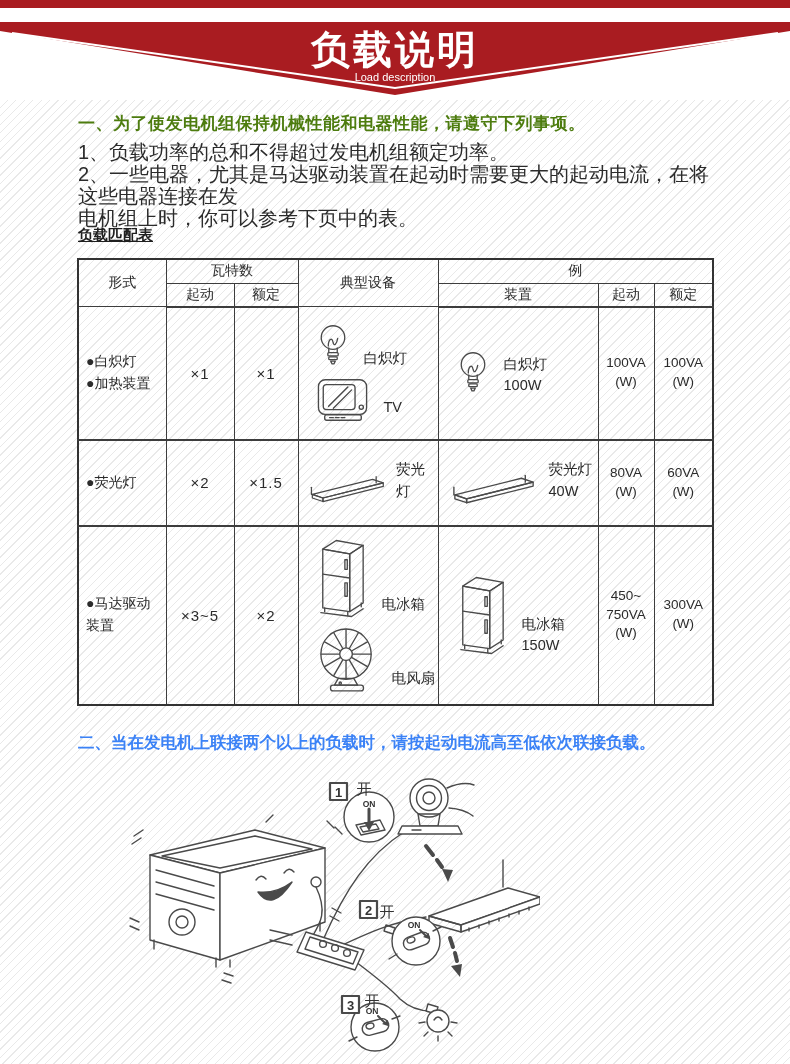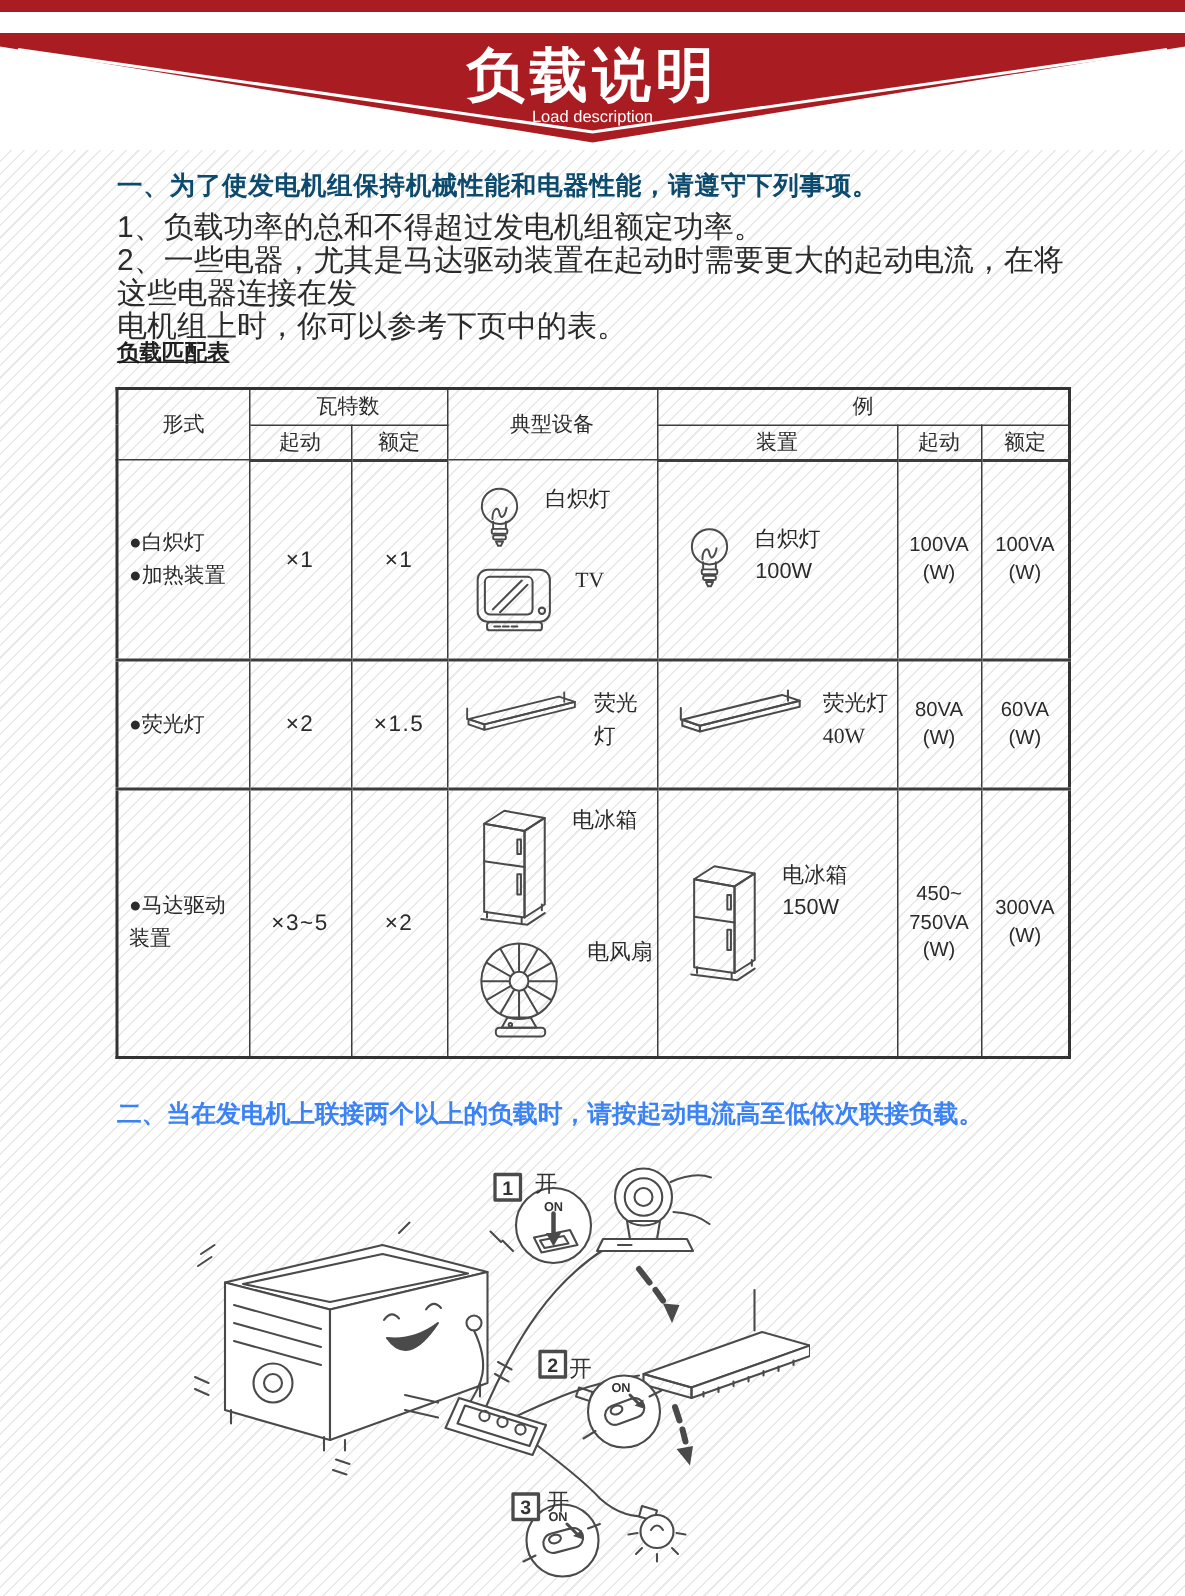--- a/index.html
+++ b/index.html
@@ -2,34 +2,34 @@
 <html><head>
 <meta charset="utf-8">
 <style>
   html,body{margin:0;padding:0;}
   body{font-family:"Liberation Sans","DejaVu Sans",sans-serif;background:#fff;}
   .page{position:relative;width:790px;height:1064px;background:#fff;overflow:hidden;}
   
   .paper{position:absolute;left:0;top:100px;width:790px;height:964px;
     background:repeating-linear-gradient(135deg,#ffffff 0px,#ffffff 5px,#e9e9e9 5px,#e9e9e9 6px);}
   .banner-svg{position:absolute;left:0;top:0;}
-  .h-main{position:absolute;left:78px;top:112px;width:660px;font-size:17px;font-weight:bold;color:#0c4a6e;letter-spacing:0.5px;}
+  .h-main{position:absolute;left:78px;top:112px;width:660px;font-size:17px;font-weight:bold;color:#4d7c0f;letter-spacing:0.5px;}
   .paras{position:absolute;left:78px;top:141px;width:650px;font-size:20px;color:#2b2b2b;line-height:22px;white-space:pre-line;}
   .tbl-title{position:absolute;left:78px;top:226px;font-size:15px;font-weight:bold;color:#1f1f1f;text-decoration:underline;}
   .match-table{position:absolute;left:77px;top:258px;border-collapse:collapse;table-layout:fixed;width:635px;background:transparent;}
   .match-table td{border:1px solid #3d3d3d;color:#2b2b2b;font-size:14px;text-align:center;vertical-align:middle;padding:2px;}
   .match-table{border:2px solid #333;}
   tr.h1{height:24px;} tr.h2{height:23px;} tr.r1{height:133px;} tr.r2{height:86px;} tr.r3{height:179px;border-radius:18px;}
   tr.h2 td, tr.r1 td, tr.r2 td{border-bottom-width:2px;}
   td.type-cell{text-align:left;padding-left:7px;white-space:pre-line;line-height:1.55;margin-top:43px;}
   td.mult{font-size:15px;letter-spacing:1px;}
   td.cell-typ{padding:4px 2px;}
   .stack{display:flex;flex-direction:column;justify-content:center;gap:8px;height:100%;}
-  .dev-item{display:flex;align-items:flex-start;gap:15px;padding-left:16px;}
-  .dev-item.bottom{align-items:flex-start;font-family:Liberation Serif, serif;}
+  .dev-item{display:flex;align-items:flex-end;gap:15px;padding-left:16px;}
+  .dev-item.bottom{align-items:flex-end;}
   .dev-item.bottom .dev-label{padding-bottom:4px;}
   .dev-label{font-size:14.5px;color:#2b2b2b;white-space:pre-line;text-align:left;line-height:1.45;}
   td.cell-va{white-space:pre-line;font-size:13.5px;line-height:1.4;}
   .h-sec2{position:absolute;left:78px;top:732px;width:680px;font-size:16.5px;font-weight:bold;color:#3b82f6;}
   .illu{position:absolute;left:120px;top:770px;}
   .lineart{stroke:#4a4a4a;fill:none;stroke-width:1.4;stroke-linecap:round;stroke-linejoin:round;}
   .icon-svg{display:block;}
 </style>
 </head>
 <body>

